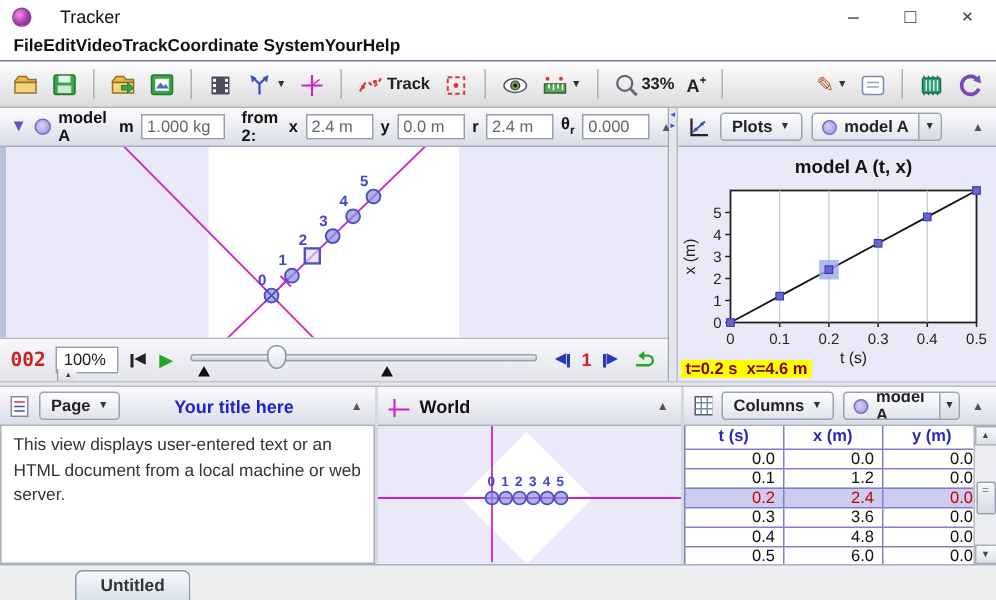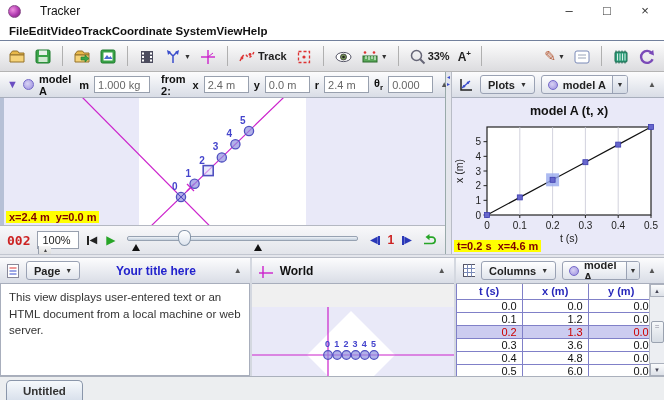--- a/index.html
+++ b/index.html
@@ -97,21 +97,21 @@
   .clip-marker{position:absolute;top:17px;width:0;height:0;
     border-left:4px solid transparent;border-right:4px solid transparent;border-bottom:7px solid #111;}
   
   .chart-area{position:relative;height:156px;background:#e9e9f8;}
   .chart-area svg{display:block;font-family:"Liberation Sans",sans-serif;}
   
   .h-splitter{position:absolute;top:254px;left:0;width:664px;height:4px;background:#e4e6ec;
     border-top:1px solid #c2c6d0;border-bottom:1px solid #b8bcc6;}
   .bottom-row{position:absolute;top:258px;left:0;width:664px;height:118px;display:flex;}
   .page-pane{width:274px;display:flex;flex-direction:column;border-right:2px solid #d4d8e0;}
-  .world-pane{width:204px;display:flex;flex-direction:column;border-right:2px solid #d4d8e0;gap:23px;}
+  .world-pane{width:204px;display:flex;flex-direction:column;border-right:2px solid #d4d8e0;}
   .table-pane{width:214px;display:flex;flex-direction:column;}
   .page-title{color:#2222cc;font-weight:bold;font-size:12px;flex:1;text-align:center;}
   .page-content{flex:1;background:#fff;border:1px solid #a8aebc;border-top:none;
     font-size:11.5px;color:#333;padding:5px 8px;line-height:1.45;}
   .world-title{font-weight:bold;font-size:12px;color:#111;}
   .world-canvas-wrap{flex:1;background:#e9e9f8;position:relative;overflow:hidden;}
   
   .table-wrap{flex:1;position:relative;background:#fff;overflow:hidden;}
   table.data-table{border-collapse:collapse;table-layout:fixed;width:199px;font-size:11px;}
   table.data-table th{width:66px;height:15px;font-weight:bold;color:#2828bb;
@@ -125,21 +125,21 @@
     border:1px solid #aab0bc;font-size:6px;color:#445;text-align:center;line-height:12px;}
   .sb-thumb{width:13px;height:22px;margin-top:24px;border:1px solid #9aa2b0;border-radius:2px;
     background:linear-gradient(#f6f8fa,#d6dce4);}
   .sb-thumb::after{content:"=";display:block;text-align:center;font-size:8px;color:#889;}
   .sb-space{flex:1;}
   
   .tabbar{position:absolute;left:0;top:376px;width:664px;height:24px;background:#eceef0;
     border-top:1px solid #aab0bc;display:flex;align-items:flex-end;padding-left:6px;}
   .tab{height:20px;padding:0 16px;background:linear-gradient(#f6f9fc,#d9e1ec);
     border:1px solid #8a96aa;border-bottom:none;border-radius:5px 5px 0 0;
-    font-size:11.5px;font-weight:bold;color:#333;display:flex;align-items:center;}
+    font-size:11.5px;font-weight:bold;color:#333;display:flex;align-items:center;margin-left:44px;}
   svg text{user-select:none;}
 </style>
 </head>
 <body>
 
 <div class="window">
 
   <div class="titlebar">
     <span class="app-logo"></span>
     <span class="title-text">Tracker</span>
@@ -149,21 +149,21 @@
       <span class="win-btn">×</span>
     </span>
   </div>
 
   <div class="menubar">
     <span class="menu-item">File</span>
     <span class="menu-item">Edit</span>
     <span class="menu-item">Video</span>
     <span class="menu-item">Track</span>
     <span class="menu-item">Coordinate System</span>
-    <span class="menu-item">View</span>
+    <span class="menu-item">Your</span>
     <span class="menu-item">Help</span>
   </div>
 
   <div class="toolbar">
     <button class="tbtn">
       <svg width="18" height="17">
           <path d="M2 6 l2.5-3 h5 l1.5 2 h5 v2 H2z" fill="#e9b94a" stroke="#95722b"></path>
           <path d="M2 7 h14 v7 H2z" fill="#f6d379" stroke="#95722b"></path>
         </svg>
     </button>
@@ -337,21 +337,20 @@
             <text x="181.6" y="78.8" font-size="10" font-weight="bold" fill="#4444cc">1</text>
             <rect x="199.2" y="67.6" width="10" height="10" fill="#d8d8f8" fill-opacity="0.6" stroke="#5050c0" stroke-width="1.6"></rect>
             <text x="195.2" y="65.6" font-size="10" font-weight="bold" fill="#4444cc">2</text>
             <circle cx="217.8" cy="59.400000000000006" r="4.6" fill="#9090e0" fill-opacity="0.7" stroke="#5050c0" stroke-width="1.3"></circle>
             <text x="208.8" y="52.400000000000006" font-size="10" font-weight="bold" fill="#4444cc">3</text>
             <circle cx="231.4" cy="46.2" r="4.6" fill="#9090e0" fill-opacity="0.7" stroke="#5050c0" stroke-width="1.3"></circle>
             <text x="222.4" y="39.2" font-size="10" font-weight="bold" fill="#4444cc">4</text>
             <circle cx="245" cy="33" r="4.6" fill="#9090e0" fill-opacity="0.7" stroke="#5050c0" stroke-width="1.3"></circle>
             <text x="236" y="26" font-size="10" font-weight="bold" fill="#4444cc">5</text>
           </svg>
-        <span class="readout">x=2.4 m  y=0.0 m</span>
       </div>
 
       <div class="player-bar">
         <span class="frame-num">002</span>
         <span class="rate-spinner">
           <span class="rate-value">100%</span>
           <span class="spin-col">
               <button class="spin-btn">▲</button>
               <button class="spin-btn">▼</button>
             </span>
@@ -547,21 +546,21 @@
                 <td>0.0</td>
                 <td>0.0</td>
               </tr>
               <tr>
                 <td>0.1</td>
                 <td>1.2</td>
                 <td>0.0</td>
               </tr>
               <tr class="hl">
                 <td>0.2</td>
-                <td>1.3</td>
+                <td>2.4</td>
                 <td>0.0</td>
               </tr>
               <tr>
                 <td>0.3</td>
                 <td>3.6</td>
                 <td>0.0</td>
               </tr>
               <tr>
                 <td>0.4</td>
                 <td>4.8</td>

